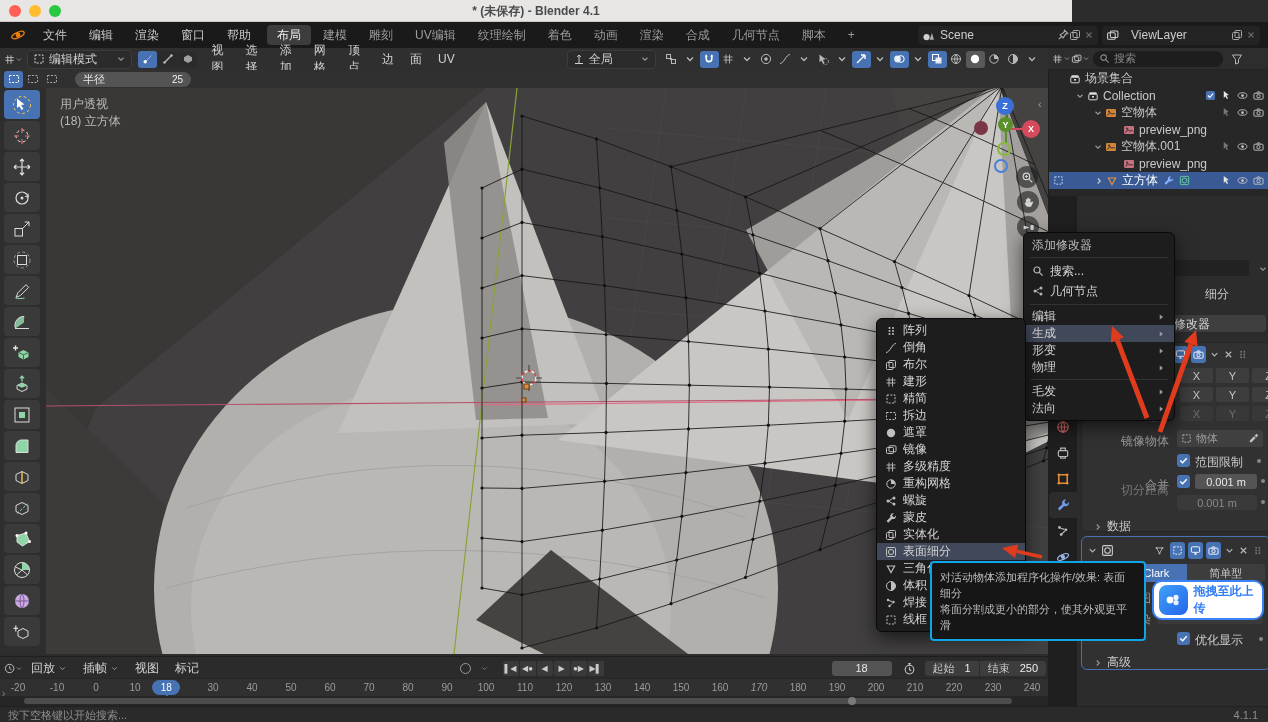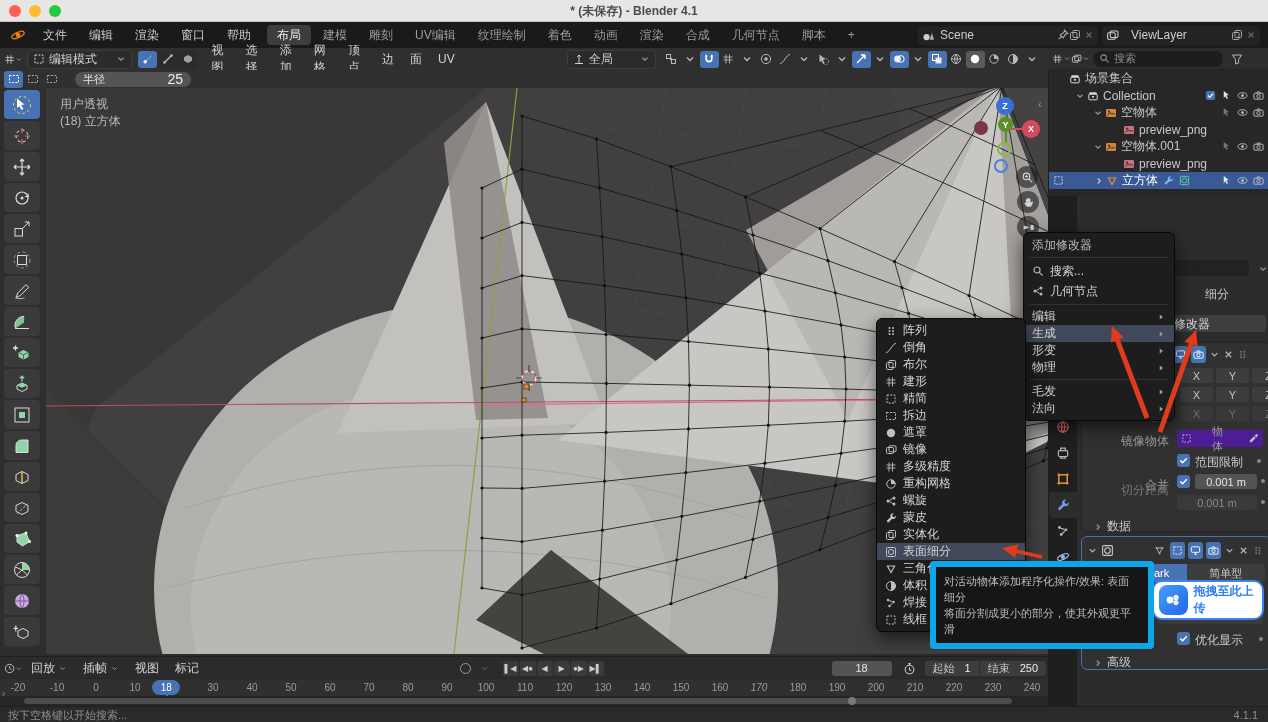--- a/index.html
+++ b/index.html
@@ -3,21 +3,21 @@
 <meta charset="utf-8">
 <style>
   html,body{margin:0;padding:0;background:#111}
   #app{position:relative;width:1268px;height:722px;background:#2c2c2c;
        font-family:"Liberation Sans","DejaVu Sans",sans-serif;font-size:12px;color:#cfcfcf;
        overflow:hidden;user-select:none}
   .abs{position:absolute}
   .flex{display:flex;align-items:center}
   svg{display:block}
   
-  #titlebar{left:0;top:0;width:1268px;height:22px;background:#e8e6e5;border-bottom:1px solid #c9c7c6}
+  #titlebar{left:0;top:0;width:1072px;height:22px;background:#e8e6e5;border-bottom:1px solid #c9c7c6}
   .tl{width:12px;height:12px;border-radius:50%;margin-right:8px}
   #win-title{position:absolute;left:0;right:0;top:3px;text-align:center;color:#4a4a4a;font-weight:bold;font-size:12px}
   
   #topbar{left:0;top:22px;width:1268px;height:26px;background:#1a1a1a;display:flex;align-items:center}
   .menu-item{padding:0 11px;color:#c8c8c8;height:26px;line-height:26px}
   .ws-tab{padding:0 10px;height:20px;line-height:20px;color:#9d9d9d;border-radius:4px;margin:0 1px}
   .ws-tab.active{background:#3d3d3d;color:#eee}
   .idfield{background:#232323;border-radius:4px;height:19px;display:flex;align-items:center;padding:0 4px;color:#cdcdcd}
   
   #vp-header{left:0;top:48px;width:1048px;height:22px;background:#2f2f2f;border-bottom:1px solid #262626;display:flex;align-items:center}
@@ -54,21 +54,21 @@
           display:flex;align-items:center;justify-content:center}
   .pfield.dis{background:#3a3a3a;color:#8a8a8a}
   .cbx{position:absolute;width:13px;height:13px;border-radius:3px;background:#4772b3;display:flex;align-items:center;justify-content:center}
   .dot{position:absolute;width:4px;height:4px;border-radius:50%;background:#888}
   
   .popup{position:absolute;background:#1d1d1d;border:1px solid #090909;border-radius:6px;
          box-shadow:0 6px 18px rgba(0,0,0,.6);z-index:50}
   .mi{height:17px;display:flex;align-items:center;padding:0 8px;color:#d4d4d4;font-size:12px;gap:6px}
   .mi.hl{background:#41485a}
   .msep{height:1px;background:#333;margin:3px 6px}
-  #tooltip{position:absolute;background:#161616;border:6px solid #0ea5e9;border-radius:4px;z-index:70;
+  #tooltip{position:absolute;background:#161616;border:2px solid #0ea5e9;border-radius:4px;z-index:70;
            padding:6px 8px;font-size:11px;color:#bdbdbd;line-height:16px}
   #upload{position:absolute;z-index:40;width:112px;height:40px;background:#fff;border:2px solid #3b82f6;border-radius:10px;
           display:flex;align-items:center;gap:6px;padding-left:5px;box-sizing:border-box}
   
   #timeline-header{left:0;top:656px;width:1048px;height:22px;background:#2b2b2b;border-top:1px solid #1f1f1f;display:flex;align-items:center}
   #ruler{left:0;top:678px;width:1048px;height:18px;background:#303030;border-top:1px solid #272727}
   .tick{position:absolute;top:3px;color:#9b9b9b;font-size:10px;transform:translateX(-50%)}
   #scrollrow{left:0;top:696px;width:1048px;height:10px;background:#262626}
   #statusbar{left:0;top:706px;width:1268px;height:16px;background:#2a2a2a;border-top:1px solid #202020;color:#8f8f8f;font-size:11px;display:flex;align-items:center}
   .pbtn{width:16px;height:15px;background:#3a3a3a;border-radius:2px;margin-left:1px;display:flex;align-items:center;justify-content:center;color:#ccc;font-size:8px}
@@ -356,21 +356,21 @@
           </svg>
         </span>
         <span class="ibtn">
           <svg width="12" height="12" viewBox="0 0 12 12" style="color:#a8a8a8">
             <rect x="1.5" y="2.5" width="9" height="7" fill="none" stroke="currentColor" stroke-dasharray="2 1.4"></rect>
           </svg>
         </span>
       </span>
     <span class="flex" style="margin-left:14px;width:100px;height:15px;background:#545454;border-radius:8px;padding:0 8px">
       <span style="flex:1;color:#e6e6e6;font-size:11px">半径</span>
-      <span style="color:#f0f0f0;font-size:14px">25</span>
+      <span style="color:#f0f0f0;font-size:10px">25</span>
     </span>
   </div>
 
   <div id="toolbar" class="abs">
       <div class="tool active">
         <svg width="20" height="20" viewBox="0 0 20 20">
           <path d="M5 3.5l7.5 6-3.4.6 2.3 3.8-1.8 1.1-2.3-3.8L5 13z" fill="#fff"></path>
           <circle cx="10" cy="10" r="8.5" fill="none" stroke="#ffd24a" stroke-dasharray="2.6 2.6"></circle>
         </svg>
       </div>
@@ -1020,21 +1020,21 @@
           <span class="axbtn">Y</span>
           <span class="axbtn">Z</span>
         </div>
   <span class="plabel" style="left:22px;top:212px">翻转</span>
   <div class="abs flex" style="left:100px;top:210px">
     <span class="axbtn dis">X</span>
           <span class="axbtn dis">Y</span>
           <span class="axbtn dis">Z</span>
         </div>
   <span class="plabel" style="left:22px;top:237px">镜像物体</span>
-  <div class="abs flex" style="left:100px;top:234px;width:86px;height:17px;background:#4c1d95;border-radius:3px;padding:0 4px;box-sizing:border-box;gap:20px">
+  <div class="abs flex" style="left:100px;top:234px;width:86px;height:17px;background:#404040;border-radius:3px;padding:0 4px;box-sizing:border-box;gap:4px">
     <svg width="11" height="11" viewBox="0 0 12 12" style="color:#c0c0c0">
             <rect x="2" y="2" width="8" height="8" fill="none" stroke="currentColor" stroke-dasharray="2 1.4"></rect>
           </svg>
           <span style="color:#9a9a9a;font-size:11px;flex:1">物体</span>
           <svg width="11" height="11" viewBox="0 0 12 12" style="color:#c0c0c0">
             <path d="M10.5 1.5a1.4 1.4 0 00-2 0L7.2 2.9l1.9 1.9 1.4-1.4a1.4 1.4 0 000-1.9zM6.5 3.6L2 8.1V10h1.9l4.5-4.5z" fill="currentColor"></path>
           </svg>
         </div>
   <span class="cbx" style="left:100px;top:258px">
           <svg width="0" height="0" viewBox="0 0 12 12" style="color:#c8c8c8">

